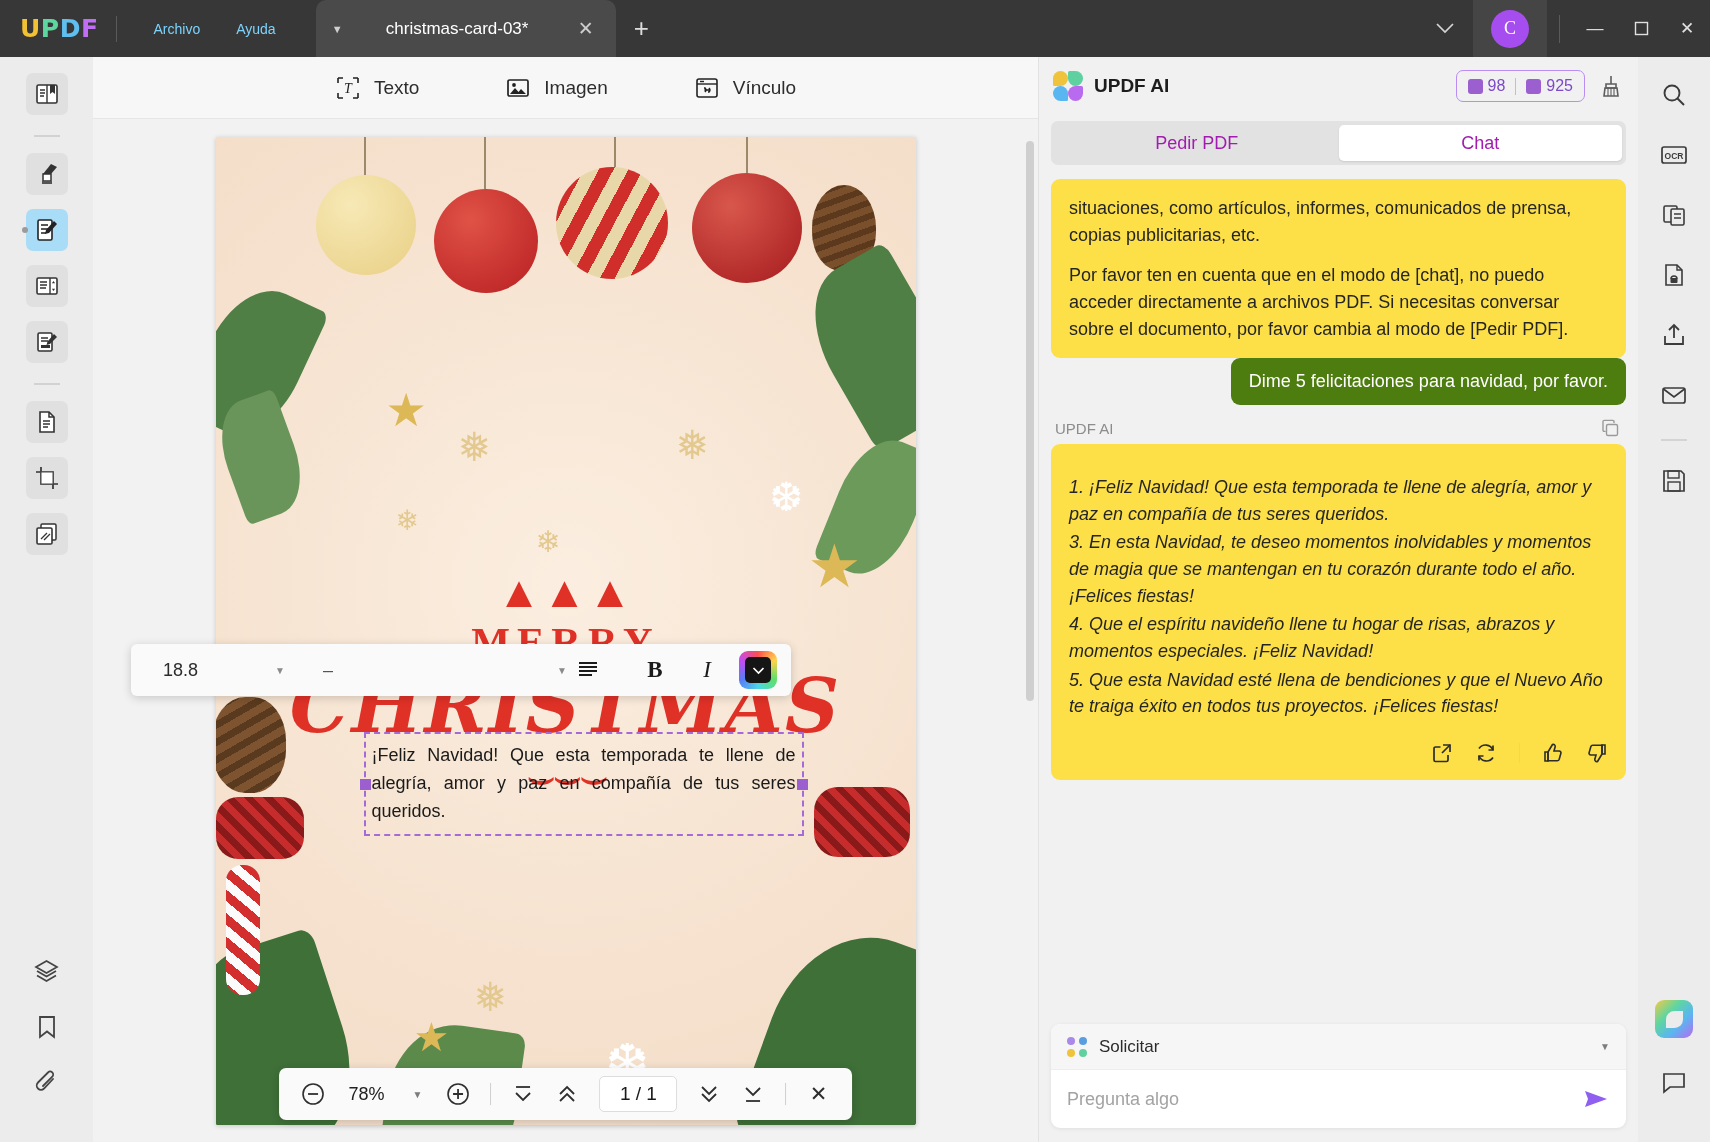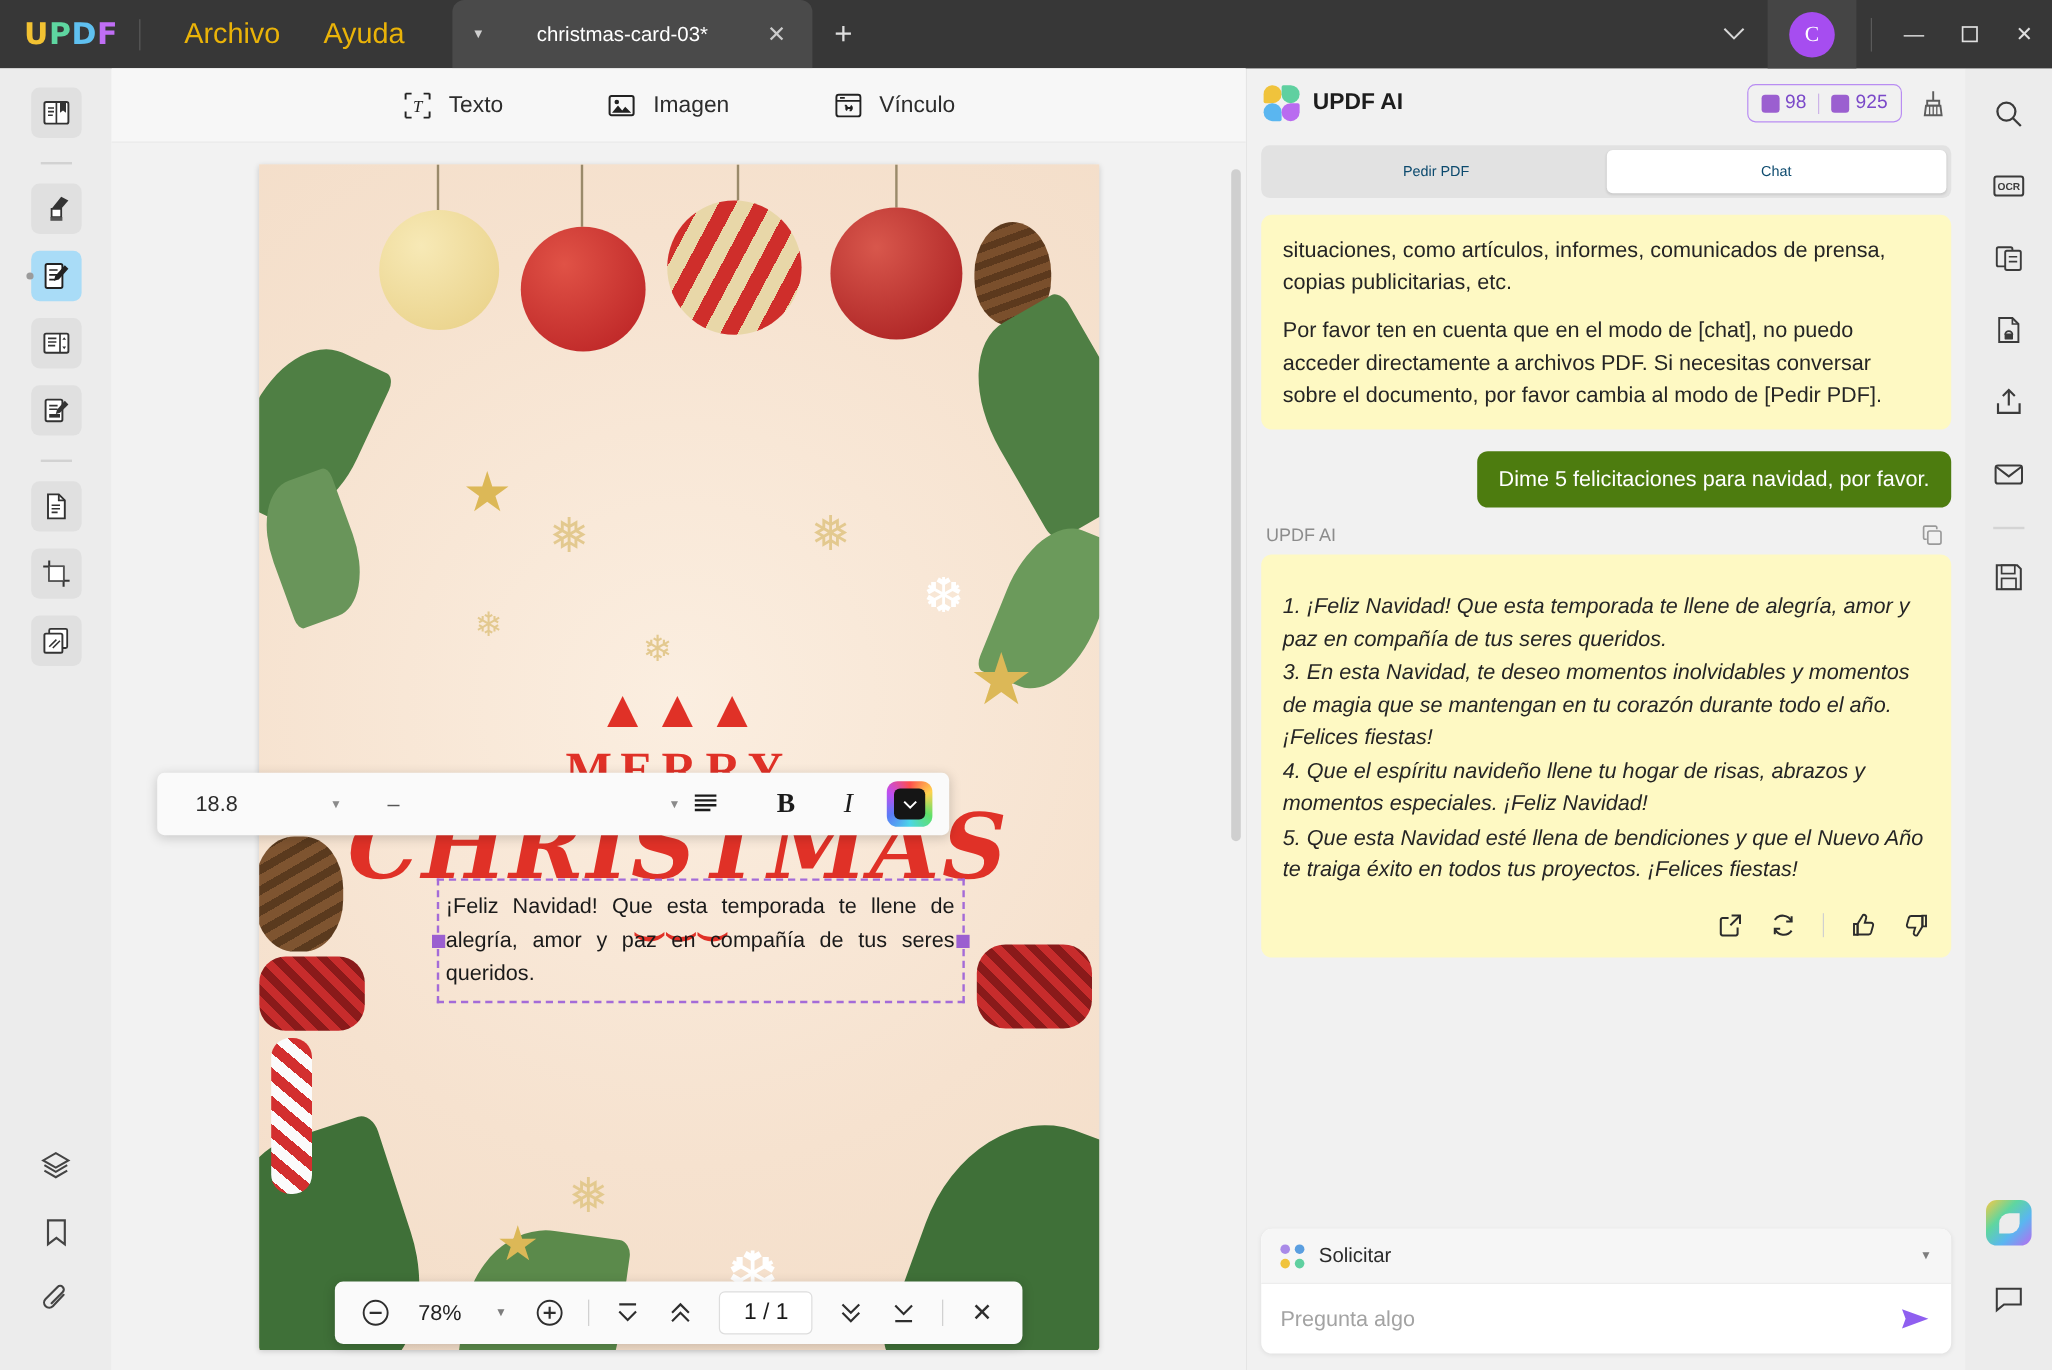--- a/index.html
+++ b/index.html
@@ -17,21 +17,21 @@
     display: flex; align-items: center;
     position: relative;
   }
   .logo { margin-left: 20px; font-size: 25px; font-weight: bold; letter-spacing: .5px;
           font-family: "DejaVu Sans", sans-serif; display:flex; }
   .logo span:nth-child(1){ color:#f2c232; }
   .logo span:nth-child(2){ color:#5ed6a0; }
   .logo span:nth-child(3){ color:#5fc0f0; }
   .logo span:nth-child(4){ color:#c06ef5; }
   .tb-divider { width:1px; height:26px; background:#5a5a5a; margin:0 18px; }
-  .menu-item { color:#eab308; font-size:24px; padding:6px 18px; cursor:default; }
+  .menu-item { color:#7dd3fc; font-size:14px; padding:6px 18px; cursor:default; }
   .tab {
     margin-left: 22px; height:57px; min-width:300px;
     background:#4a4a4a;
     border-radius: 10px 10px 0 0;
     display:flex; align-items:center; gap:10px; padding:0 16px;
     position:relative;
   }
   .tab .caret { color:#cfcfcf; font-size:11px; }
   .tab .tab-title { color:#fff; font-size:17px; flex:1; text-align:center; }
   .tab .tab-close { color:#ccc; font-size:19px; padding:0 6px; }
@@ -148,26 +148,26 @@
              border:1.5px solid #b98df2; border-radius:7px; height:32px; padding:0 11px; }
   .cred { display:flex; align-items:center; gap:5px; font-size:16px; color:#7b49c9; }
   .cred .sq { width:15px; height:15px; border-radius:3px; background:#9b5fd0;
               display:inline-block; }
   .cred-sep { width:1px; height:17px; background:#cdb3e8; }
   .broom { margin-left:15px; color:#5d5d5d; font-size:19px; }
 
   .ai-tabs { margin:6px 12px 0; height:44px; background:#e2e2e2; border-radius:7px;
              display:flex; padding:4px; }
   .ai-tab { flex:1; display:flex; align-items:center; justify-content:center;
-            font-size:12px; color:#0c4a6e; border-radius:5px; }
+            font-size:18px; color:#a21caf; border-radius:5px; }
   .ai-tab.active { background:#fff; box-shadow:0 1px 2px rgba(0,0,0,.1); }
 
   .chat { flex:1; overflow:hidden; padding:14px 12px 0; position:relative; }
-  .bubble-ai { background:#fef9c3; border-radius:9px; padding:16px 18px; font-size:18px;
-               color:#252525; line-height:1.48; margin-bottom:18px; }
+  .bubble-ai { background:#fde047; border-radius:9px; padding:16px 18px; font-size:18px;
+               color:#252525; line-height:1.48; }
   .bubble-ai p { margin-bottom:14px; }
   .bubble-ai p:last-child { margin-bottom:0; }
   .bubble-user-row { display:flex; justify-content:flex-end; margin-bottom:6px; }
   .bubble-user { background:#4d7c0f; color:#fff; border-radius:9px; padding:13px 18px;
                  font-size:18px; max-width:430px; }
   .ai-name { font-size:15px; color:#8c8c8c; margin:14px 0 6px 4px; display:flex;
              align-items:center; }
   .copy-icon { margin-left:auto; margin-right:6px; color:#9a9a9a; font-size:17px; }
   .resp-list { margin-top:14px;font-style:italic; }
   .resp-list div { margin-bottom:2px; }

